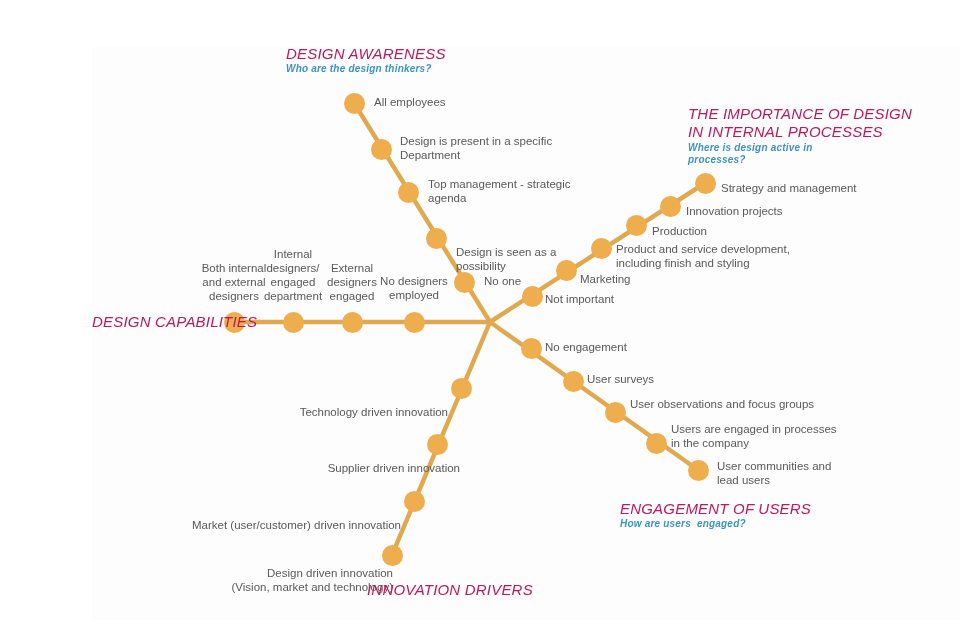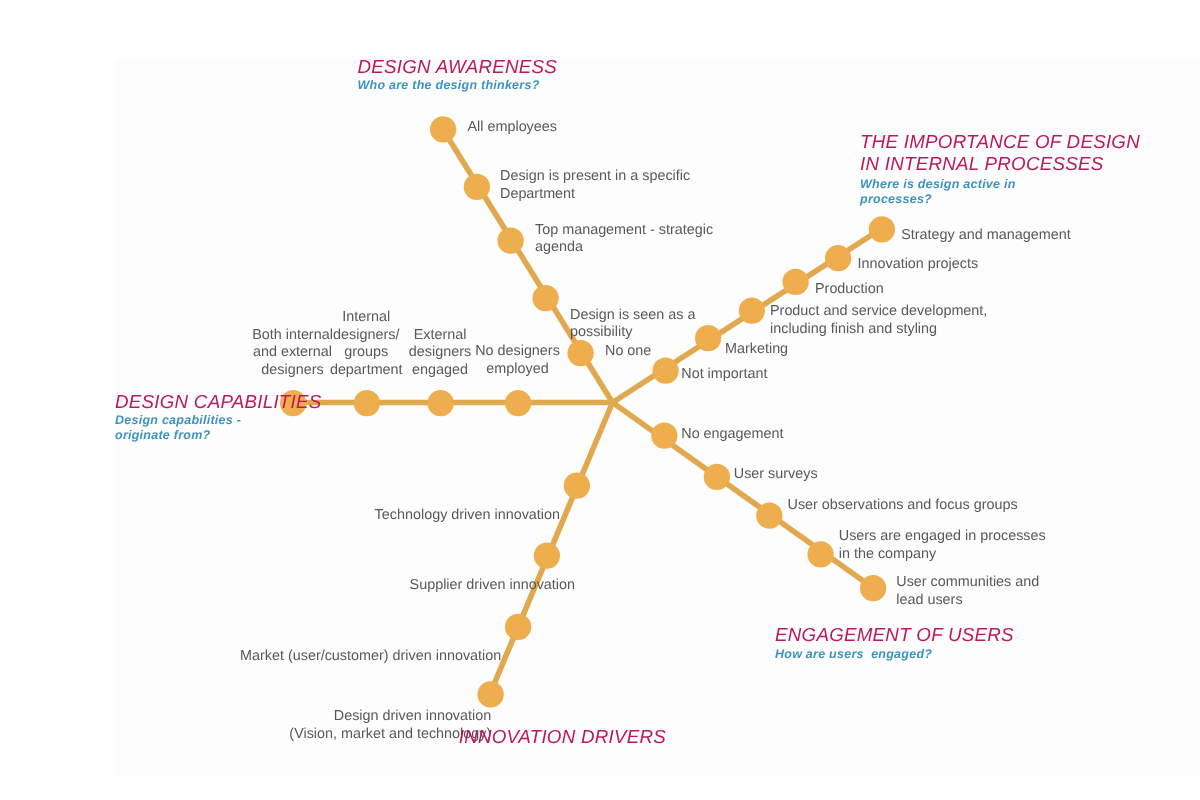--- a/index.html
+++ b/index.html
@@ -103,21 +103,21 @@
       <div class="node-label ta-r" style="left: 0px; width: 401px; top: 494px;">Market (user/customer) driven innovation</div>
       <div class="node-label ta-r" style="left: 16px; width: 377px; top: 542px;">Design driven innovation
 (Vision, market and technology)</div>
       <div class="node-label ta-c" style="left: 324px; width: 180px; top: 274px;">No designers
 employed</div>
       <div class="node-label ta-c" style="left: 262px; width: 180px; top: 261px;">External
 designers
 engaged</div>
       <div class="node-label ta-c" style="left: 203px; width: 180px; top: 247px;">Internal
 designers/
-groups
+engaged
 department</div>
       <div class="node-label ta-c" style="left: 144px; width: 180px; top: 261px;">Both internal
 and external
 designers</div>
     </div>
   <div id="headings-layer">
       <div class="axis-block" style="left: 286px; top: 45px;">
         <div class="axis-title">DESIGN AWARENESS</div>
         <div class="axis-question">Who are the design thinkers?</div>
       </div>
@@ -129,18 +129,16 @@
       </div>
       <div class="axis-block" style="left: 620px; top: 500px;">
         <div class="axis-title">ENGAGEMENT OF USERS</div>
         <div class="axis-question">How are users  engaged?</div>
       </div>
       <div class="axis-block" style="left: 367px; top: 581px;">
         <div class="axis-title">INNOVATION DRIVERS</div>
       </div>
       <div class="axis-block" style="left: 92px; top: 313px;">
         <div class="axis-title">DESIGN CAPABILITIES</div>
-        <div class="axis-question">Design capabilities -
-originate from?</div>
       </div>
     </div>
 
 </div>
 
 </body></html>

